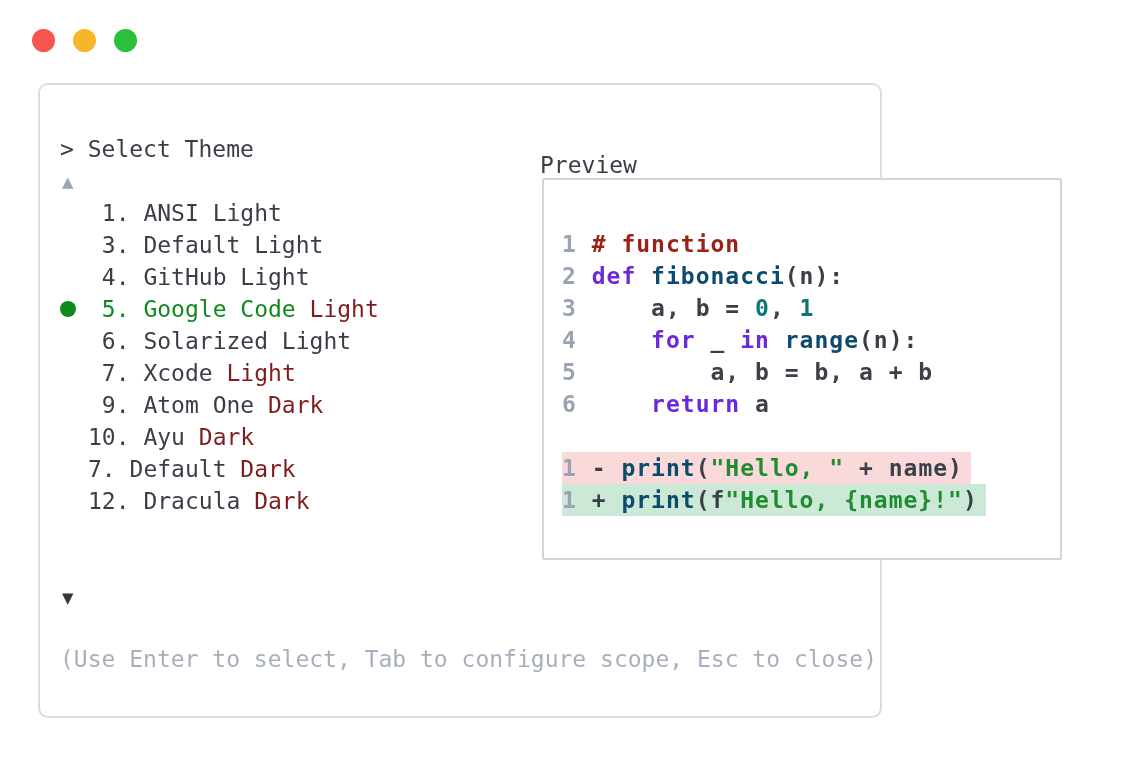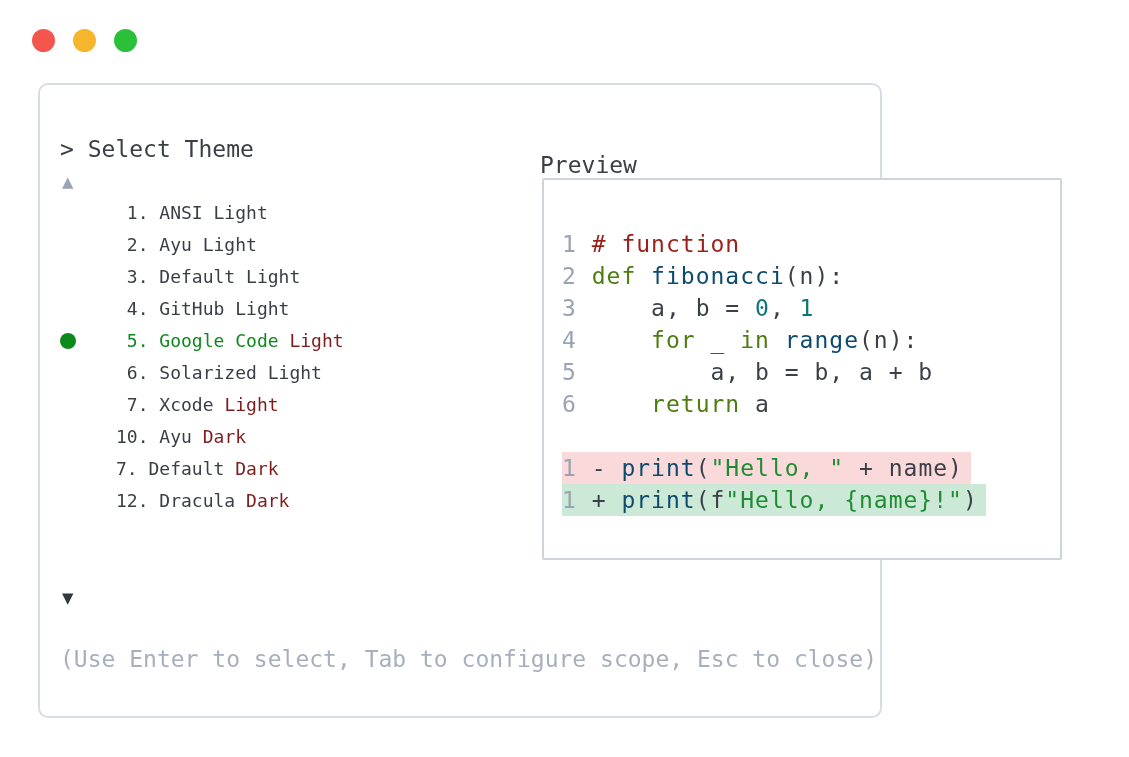--- a/index.html
+++ b/index.html
@@ -35,56 +35,57 @@
   .preview-label { left: 500px; top: 48px; margin-top: 16px; }
   .scroll-up { left: 22px; top: 80px; font-size: 19px; color: #9aa4b5; }
   .scroll-down { left: 22px; top: 496px; font-size: 19px; color: #34373c; }
   .help { left: 20px; top: 558px; color: #a7aebd; text-align: center; }
 
   
   .theme-list { position: absolute; left: 0; top: 112px; width: 490px; }
   .theme-item {
     position: relative;
     height: 32px; line-height: 32px;
-    padding-left: 76px;
-    font-size: 18px; white-space: pre;
+    padding-left: 48px;
+    font-size: 23px; white-space: pre;
     color: #3a3e46;
   }
   .theme-item .t-num, .theme-item .t-name { color: #3a3e46; }
   .theme-item .t-muted { color: #7f1d1d; }
   .theme-item.selected .t-num,
   .theme-item.selected .t-name { color: #0e8a1d; }
   .sel-dot {
     position: absolute; left: 20px; top: 8px;
     width: 16px; height: 16px; border-radius: 50%;
     background: #0e8a1d;
   }
 
   
   .preview-box {
     position: absolute; left: 502px; top: 93px;
     width: 520px; height: 382px;
     border: 2px solid #cfd4dc;
     border-radius: 2px;
     background: #ffffff;
+    font-weight: bold;
   }
   .code { position: absolute; left: 18px; top: 48px; }
   .code-line {
     height: 32px; line-height: 32px;
     font-size: 23px; letter-spacing: 1px;
     white-space: pre;
     color: #3b3f47;
   }
   .code-line .hl { display: inline-block; padding-right: 8px; }
   .hl-removed { background: #f9d9da; }
   .hl-added { background: #cbe9d6; }
   .ln { color: #99a3b3; }
   .c-plain   { color: #3b3f47; }
   .c-comment { color: #9b211a; }
-  .c-keyword { color: #4d7c0f; }
+  .c-keyword { color: #6d28d9; }
   .c-func    { color: #0c4a6e; }
   .c-number  { color: #0c7577; }
   .c-string  { color: #1f8c31; }
 </style>
 </head>
 <body>
 
 <div class="traffic-lights">
   <div class="light" style="background: rgb(244, 86, 78);"></div>
   <div class="light" style="background: rgb(246, 182, 44);"></div>
@@ -92,26 +93,26 @@
 </div>
 
 <div class="panel">
   <div class="mono-row prompt">&gt; Select Theme</div>
   <div class="mono-row preview-label">Preview</div>
 
   <div class="mono-row scroll-up">▲</div>
 
   <div class="theme-list">
       <div class="theme-item"><span class="t-num"> 1.</span><span class="t-name"> ANSI Light</span></div>
-      <div class="theme-item"><span class="t-num"> 2.</span><span class="t-name"> Ayu Light</span></div>
       <div class="theme-item"><span class="t-num"> 3.</span><span class="t-name"> Default Light</span></div>
       <div class="theme-item"><span class="t-num"> 4.</span><span class="t-name"> GitHub Light</span></div>
       <div class="theme-item selected"><span class="sel-dot"></span><span class="t-num"> 5.</span><span class="t-name"> Google Code</span><span class="t-muted"> Light</span></div>
       <div class="theme-item"><span class="t-num"> 6.</span><span class="t-name"> Solarized Light</span></div>
       <div class="theme-item"><span class="t-num"> 7.</span><span class="t-name"> Xcode</span><span class="t-muted"> Light</span></div>
+      <div class="theme-item"><span class="t-num"> 9.</span><span class="t-name"> Atom One</span><span class="t-muted"> Dark</span></div>
       <div class="theme-item"><span class="t-num">10.</span><span class="t-name"> Ayu</span><span class="t-muted"> Dark</span></div>
       <div class="theme-item"><span class="t-num">7.</span><span class="t-name"> Default</span><span class="t-muted"> Dark</span></div>
       <div class="theme-item"><span class="t-num">12.</span><span class="t-name"> Dracula</span><span class="t-muted"> Dark</span></div>
     </div>
 
   <div class="mono-row scroll-down">▼</div>
 
   <div class="mono-row help">(Use Enter to select, Tab to configure scope, Esc to close)</div>
 
   <div class="preview-box">

